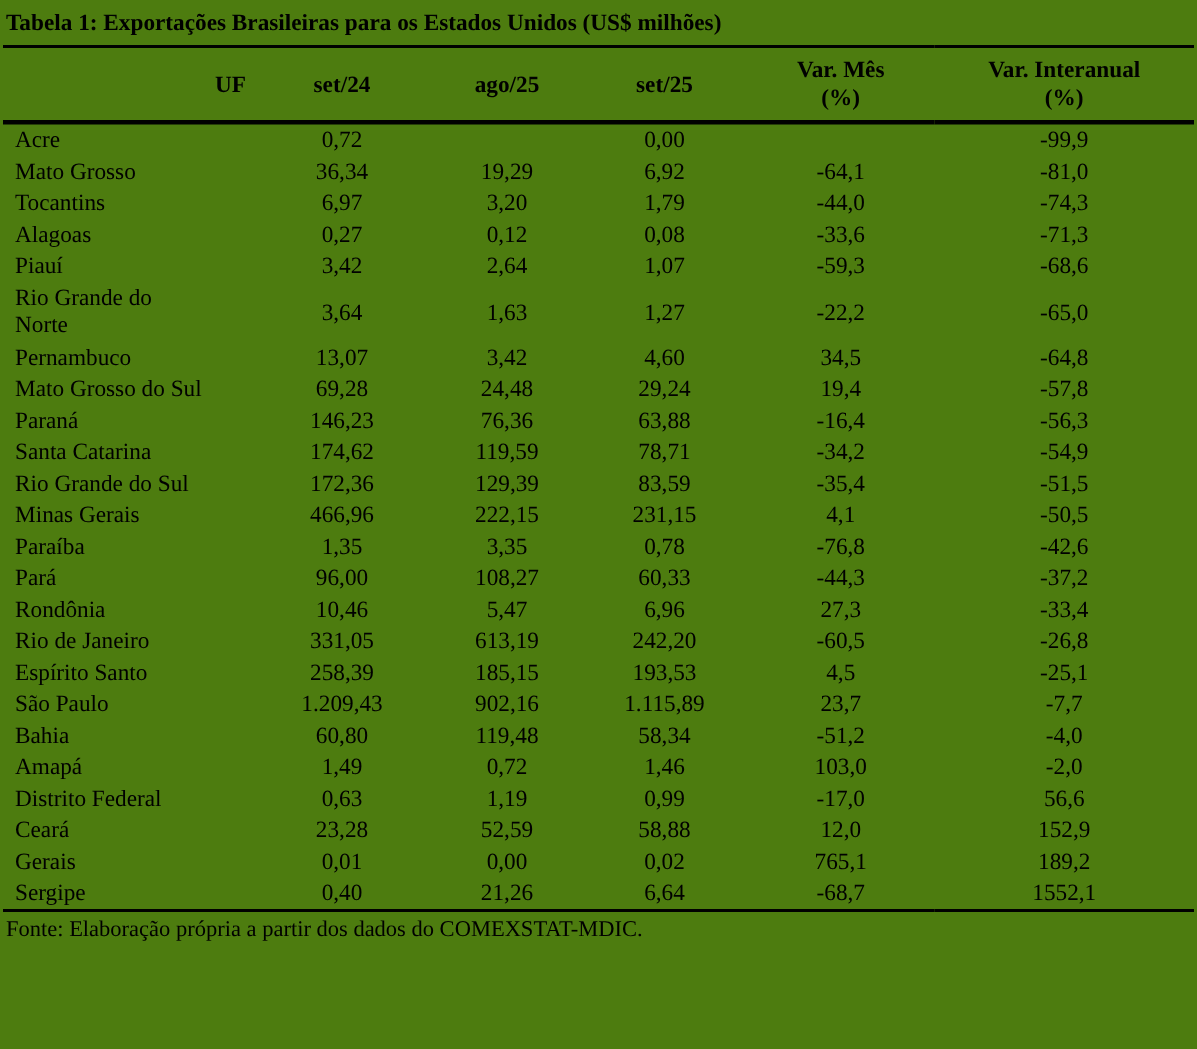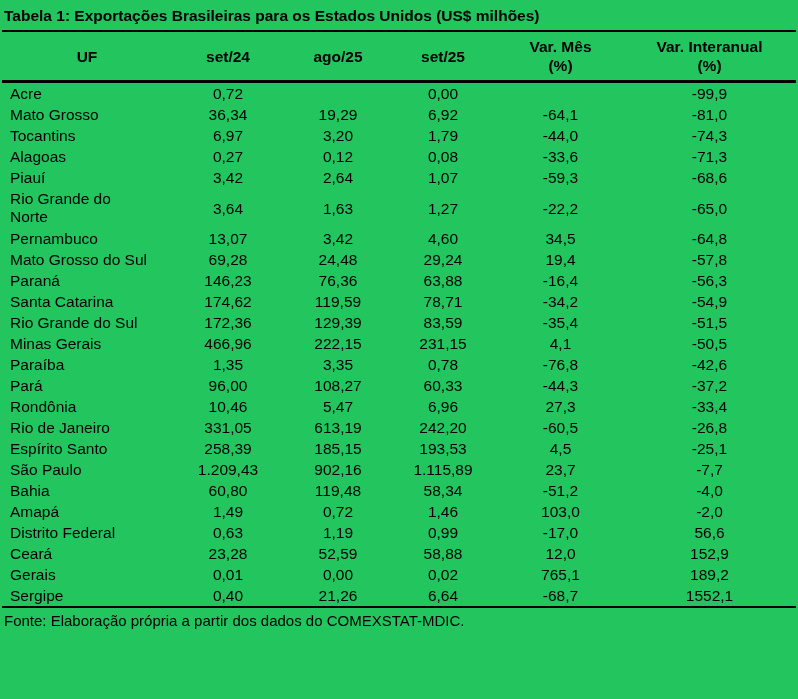--- a/index.html
+++ b/index.html
@@ -1,22 +1,22 @@
 <!DOCTYPE html>
 <html><head>
 <meta charset="utf-8">
 <style>
   html, body { margin: 0; padding: 0; background: #ffffff; }
   .page {
     width: 798px;
     height: 699px;
     box-sizing: border-box;
-    background: #22c55e;
+    background: #4d7c0f;
     color: #000000;
-    font-family: Liberation Sans, sans-serif;
+    font-family: Liberation Serif, serif;
     overflow: hidden;
     padding: 0 2px;
   }
   .title {
     font-weight: bold;
     font-size: 15.5px;
     line-height: 19px;
     padding: 6px 2px 5px 2px;
     white-space: nowrap;
   }
@@ -27,21 +27,21 @@
     border-top: 2px solid #000000;
   }
   thead th {
     font-weight: bold;
     font-size: 15.5px;
     line-height: 19px;
     padding: 5px 4px;
     vertical-align: middle;
     border-bottom: 3px solid #000000;
   }
-  thead th.col-uf { text-align: center; padding-left: 8px; }
+  thead th.col-uf { text-align: right; padding-left: 8px; }
   thead th.col-num { text-align: center; }
   tbody td {
     font-size: 15.5px;
     line-height: 21px;
     height: 21px;
     padding: 0 4px;
     vertical-align: middle;
   }
   tbody td.cell-uf { text-align: left; padding-left: 8px; }
   tbody td.cell-num { text-align: center; }

